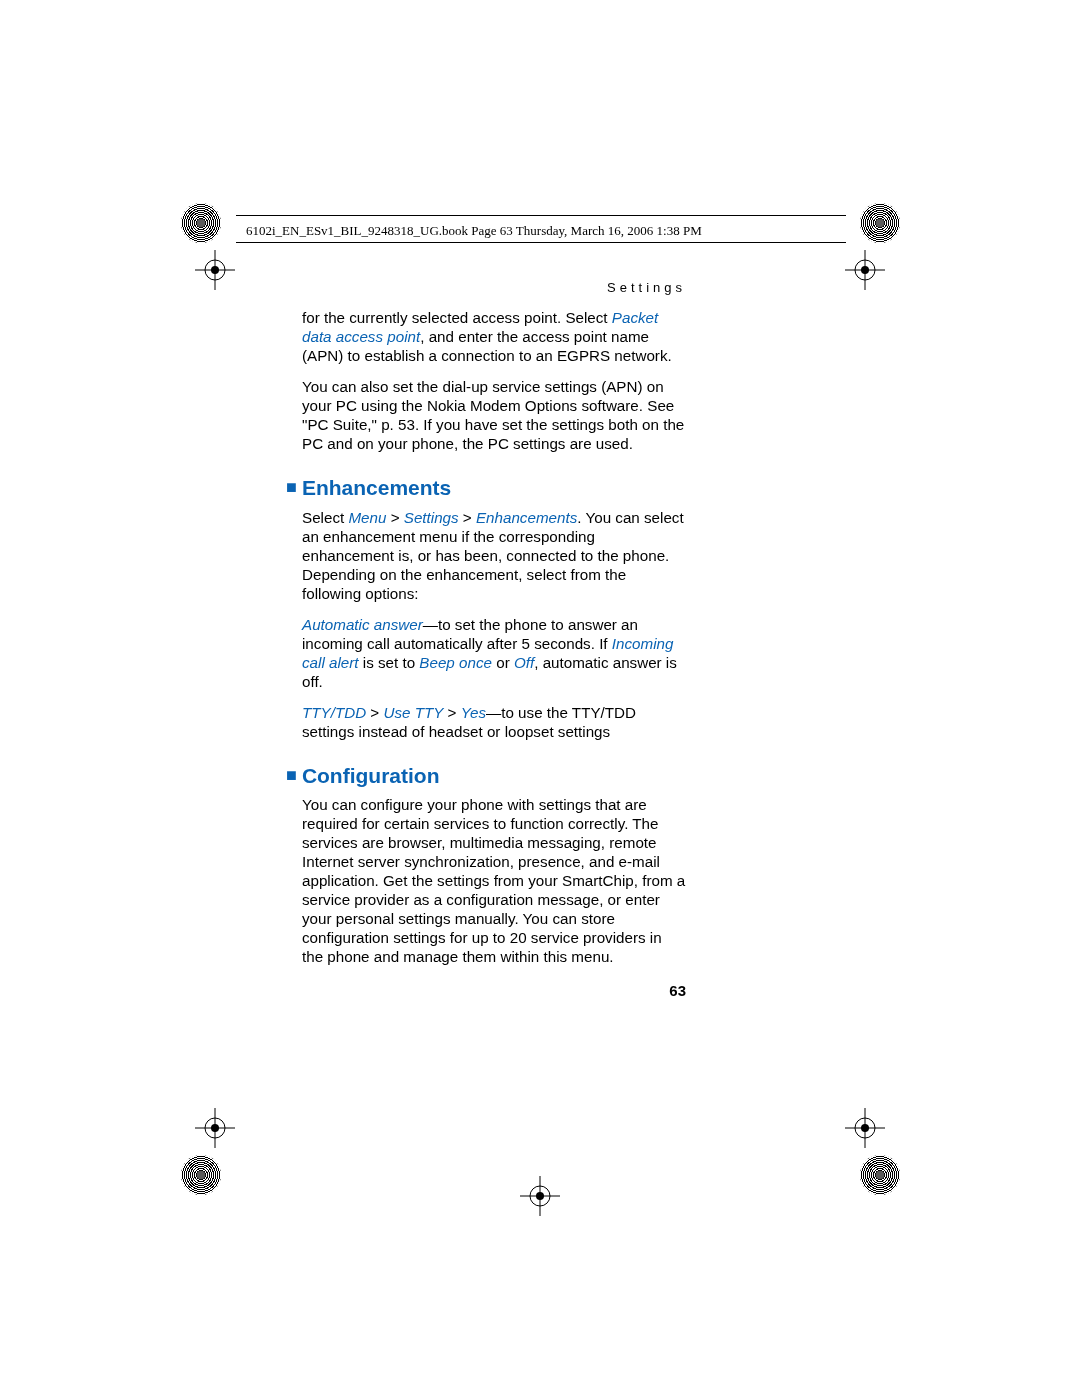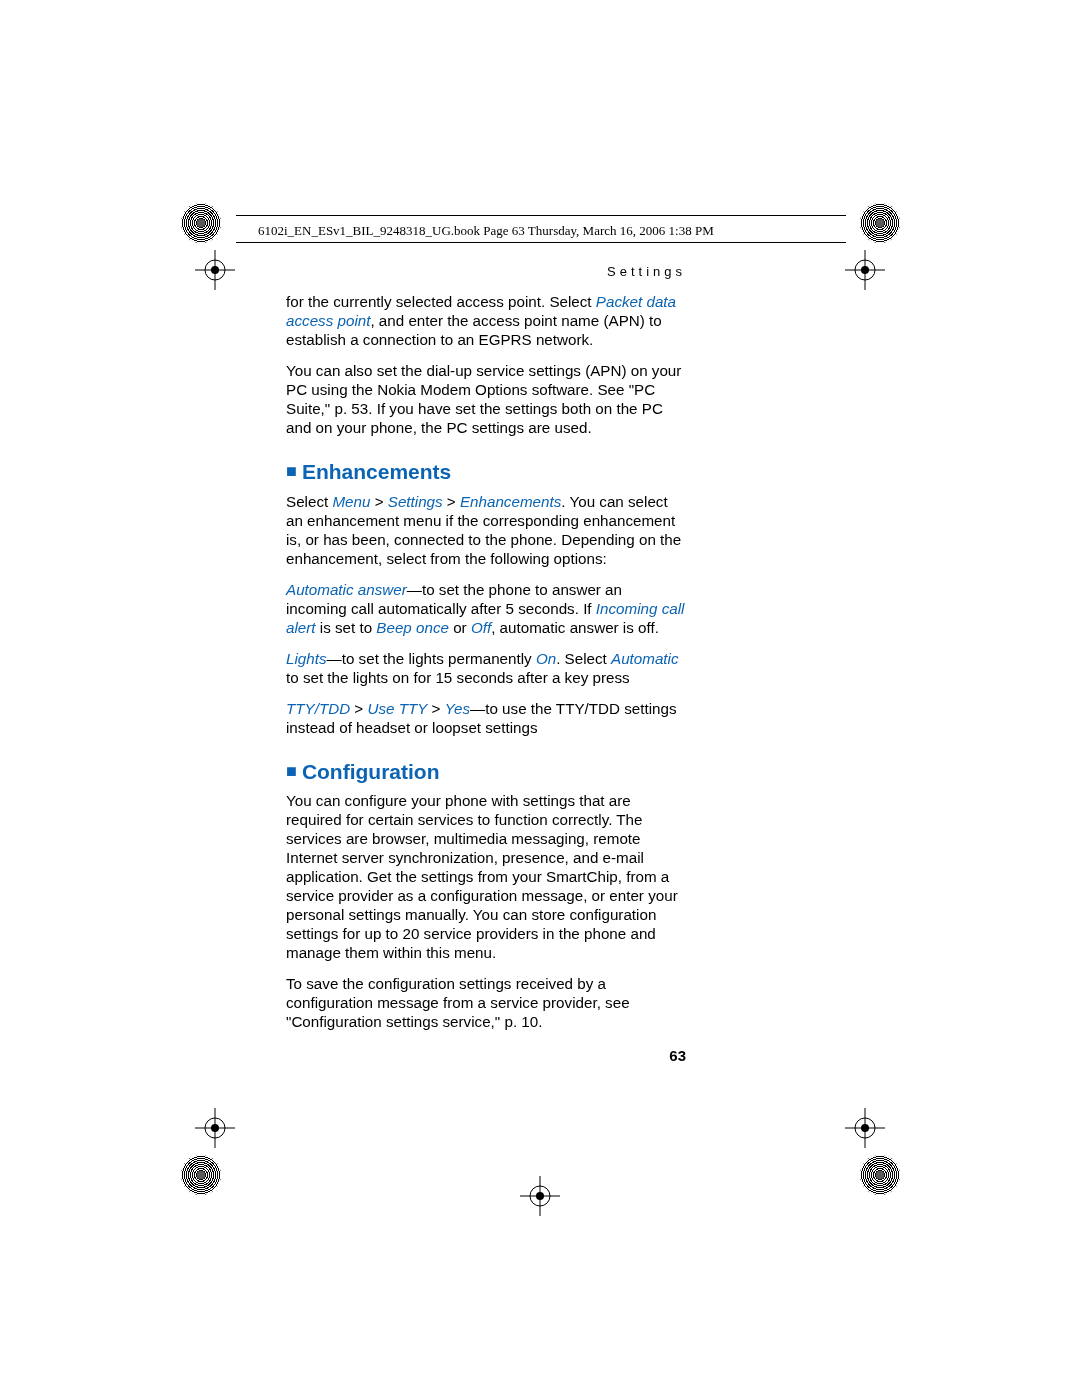--- a/index.html
+++ b/index.html
@@ -29,21 +29,21 @@
     height: 40px;
     border-radius: 50%;
     background:
       radial-gradient(circle at 50% 50%, #666 0 4px, transparent 5px),
       repeating-radial-gradient(circle, #000 0 1px, #fff 1px 2px);
     filter: contrast(1.4);
   }
   .content {
     position: absolute;
     left: 286px;
-    top: 264px;
+    top: 280px;
     width: 400px;
     color: #000;
     font-family: "Helvetica Neue", Arial, sans-serif;
     font-size: 15.2px;
     line-height: 1.25;
   }
   .running-head {
     text-align: right;
     letter-spacing: 4px;
     font-size: 13px;
@@ -51,39 +51,38 @@
     color: #000;
     margin-bottom: 12px;
   }
   .book-meta {
     position: absolute;
     left: 246px;
     top: 223px;
     font-family: "Times New Roman", serif;
     font-size: 13px;
     color: #000;
-    margin-left: 12px;
   }
   .meta-rule {
     position: absolute;
     left: 236px;
     top: 242px;
     width: 610px;
     height: 1px;
     background: #000;
   }
   .meta-rule-top {
     position: absolute;
     left: 236px;
     top: 215px;
     width: 610px;
     height: 1px;
     background: #000;
   }
-  p { margin: 0 0 12px 0; }
+  p { margin: 0 0 12px 16px; }
   h2.section {
     color: #0a63b3;
     font-size: 21px;
     font-weight: 700;
     margin: 22px 0 6px 0;
     font-family: "Helvetica Neue", Arial, sans-serif;
   }
   h2.section::before {
     content: "■ ";
     color: #0a63b3;
@@ -170,30 +169,26 @@
 
     <p>
       <span>Select </span><span class="blue-i">Menu</span><span> &gt; </span><span class="blue-i">Settings</span><span> &gt; </span><span class="blue-i">Enhancements</span><span>. You can select an enhancement menu if the corresponding enhancement is, or has been, connected to the phone. Depending on the enhancement, select from the following options:</span>
     </p>
 
 
     <p>
       <span class="blue-i">Automatic answer</span><span>—to set the phone to answer an incoming call automatically after 5 seconds. If </span><span class="blue-i">Incoming call alert</span><span> is set to </span><span class="blue-i">Beep once</span><span> or </span><span class="blue-i">Off</span><span>, automatic answer is off.</span>
     </p>
 
-    <p>
-      <span class="blue-i">Lights</span><span>—to set the lights permanently </span><span class="blue-i">On</span><span>. Select </span><span class="blue-i">Automatic</span><span> to set the lights on for 15 seconds after a key press</span>
-    </p>
 
     <p>
       <span class="blue-i">TTY/TDD</span><span> &gt; </span><span class="blue-i">Use TTY</span><span> &gt; </span><span class="blue-i">Yes</span><span>—to use the TTY/TDD settings instead of headset or loopset settings</span>
     </p>
 
     <h2 class="section">Configuration</h2>
 
     <p>You can configure your phone with settings that are required for certain services to function correctly. The services are browser, multimedia messaging, remote Internet server synchronization, presence, and e-mail application. Get the settings from your SmartChip, from a service provider as a configuration message, or enter your personal settings manually. You can store configuration settings for up to 20 service providers in the phone and manage them within this menu.</p>
-    <p>To save the configuration settings received by a configuration message from a service provider, see "Configuration settings service," p. 10.</p>
 
 
     <div class="pgnum">63</div>
   </div>
 
 </div>
 
 </body></html>

